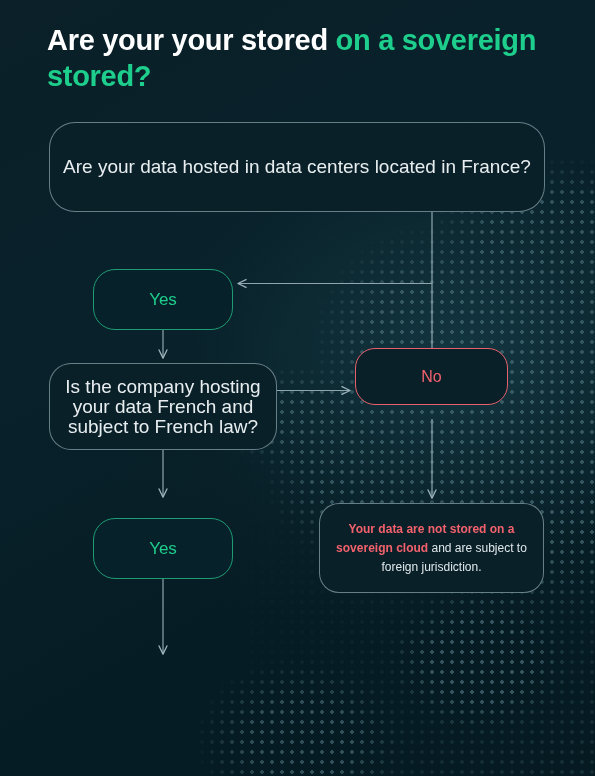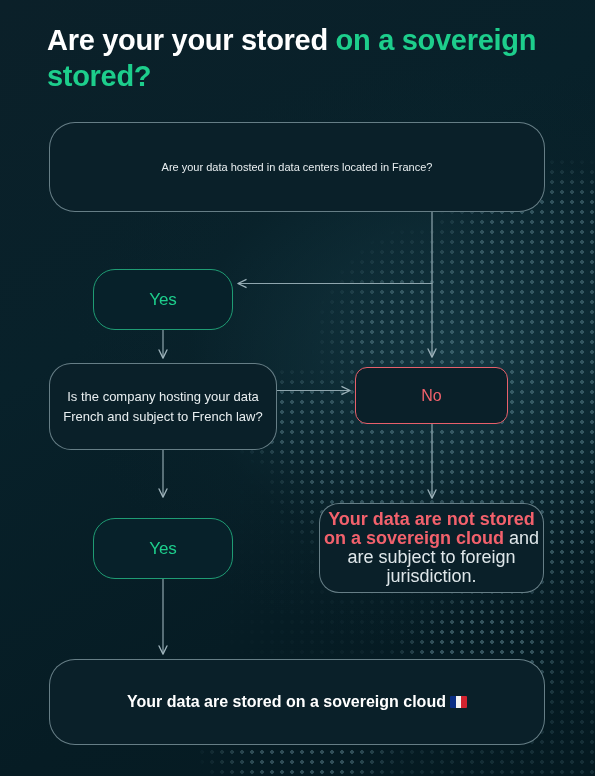--- a/index.html
+++ b/index.html
@@ -100,33 +100,33 @@
     color: #1DCE8C;
     margin-top: 16px;
   }
   .node.red {
     border: 1px solid #E8606B;
     background: #0A2029;
     color: #F2616C;
   }
 
   #node-q1 { left: 49px;  top: 122px; width: 496px; height: 90px; border-radius: 26px; }
-  #node-q1 .txt { font-size: 11px; line-height: 22px; }
+  #node-q1 .txt { font-size: 19px; line-height: 22px; }
 
   #node-yes1 { left: 93px; top: 253px; width: 140px; height: 61px; }
   #node-yes2 { left: 93px; top: 502px; width: 140px; height: 61px; }
   .node.green .txt { font-size: 17px; }
 
   #node-q2 { left: 49px; top: 363px; width: 228px; height: 87px; border-radius: 22px; }
-  #node-q2 .txt { font-size: 13px; line-height: 20px; }
-
-  #node-no { left: 355px; top: 367px; width: 153px; height: 57px; border-radius: 12px; }
+  #node-q2 .txt { font-size: 19px; line-height: 20px; }
+
+  #node-no { left: 355px; top: 348px; width: 153px; height: 57px; border-radius: 20px; }
 
   #node-warn { left: 319px; top: 503px; width: 225px; height: 90px; border-radius: 20px; }
-  #node-warn .txt { font-size: 18px; line-height: 19px; color: #DFE7EA; }
+  #node-warn .txt { font-size: 12px; line-height: 19px; color: #DFE7EA; }
   #node-warn .txt .danger { color: #F2616C; font-weight: bold; }
 
   #node-final { left: 49px; top: 659px; width: 496px; height: 86px; border-radius: 26px; }
   #node-final .txt { font-size: 16px; line-height: 24px; font-weight: bold; color: #FFFFFF; }
 
   .flag {
     display: inline-block;
     width: 17px;
     height: 12px;
     vertical-align: -1px;
@@ -189,17 +189,14 @@
   </div>
 
   <div class="node green" id="node-yes2">
     <span class="txt">Yes</span>
   </div>
 
   <div class="node neutral" id="node-warn">
     <span class="txt"><span class="danger">Your data are not stored on a sovereign cloud</span><span> and are subject to foreign jurisdiction.</span></span>
   </div>
 
-  <div class="node neutral" id="node-final">
-    <span class="txt"><span>Your data are stored on a sovereign cloud</span><span class="flag"></span></span>
-  </div>
 
 </div>
 
 </body></html>

